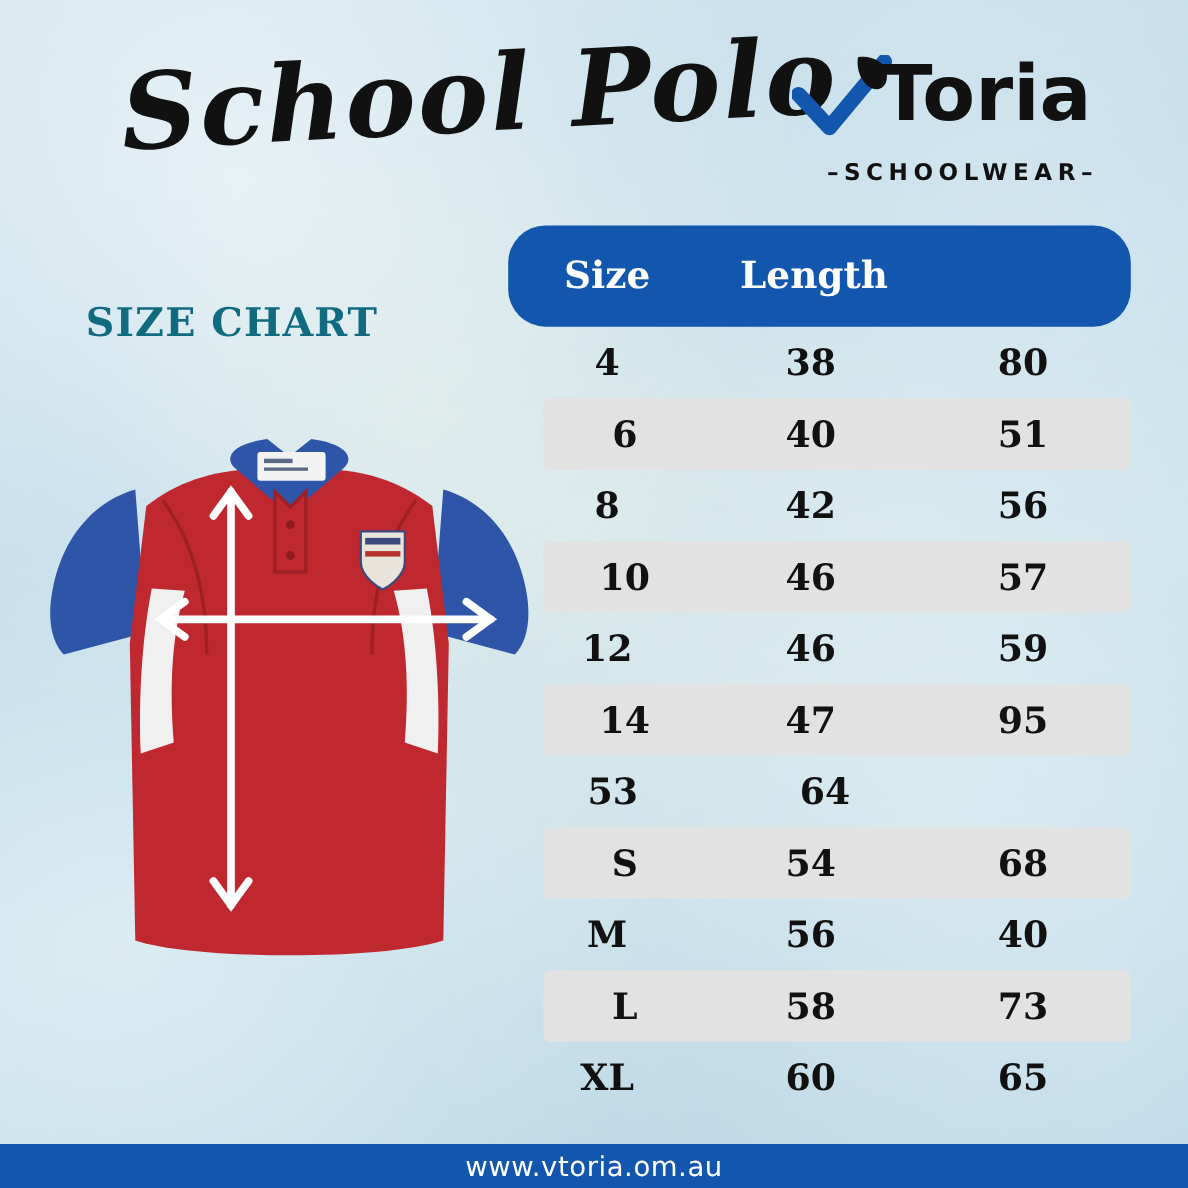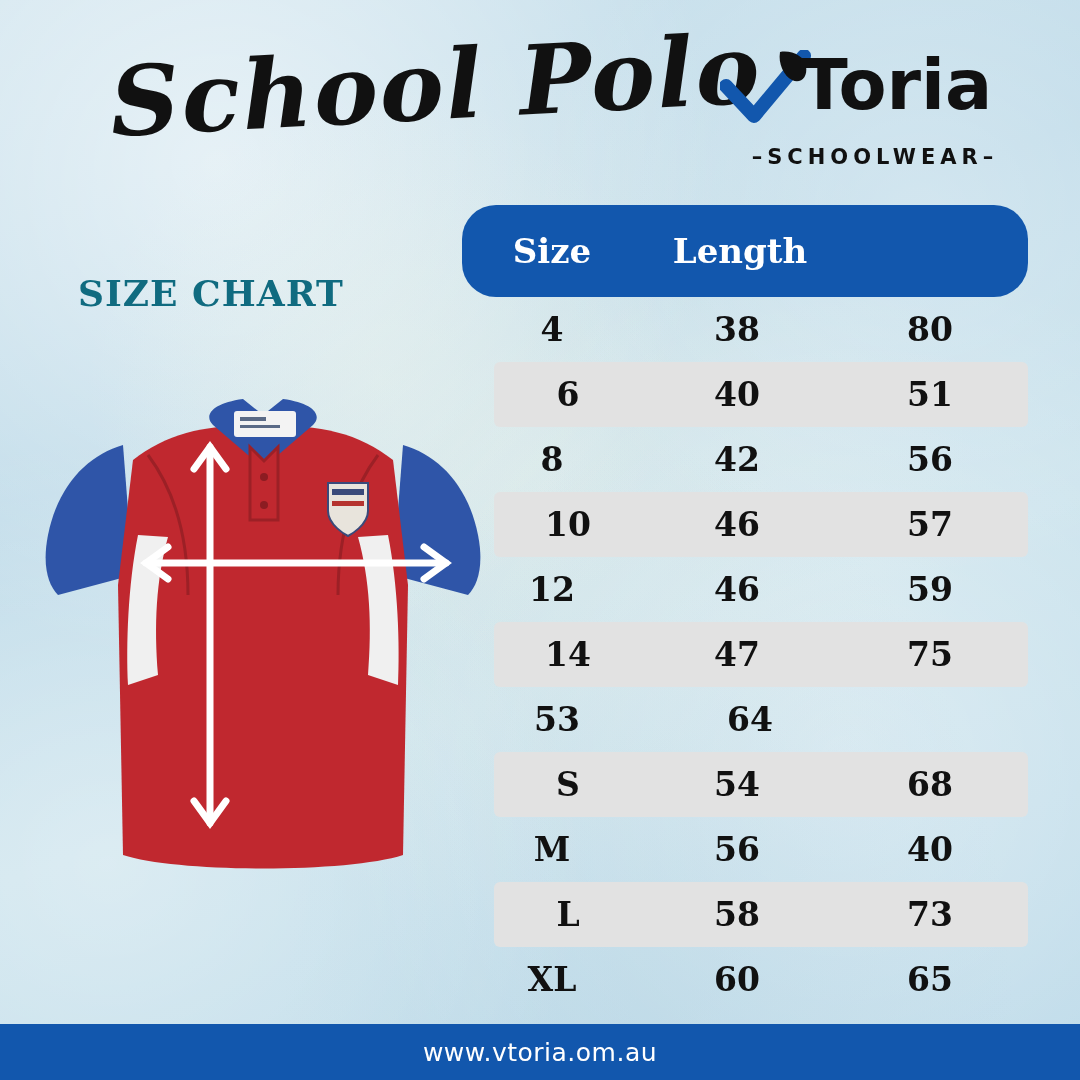--- a/index.html
+++ b/index.html
@@ -132,21 +132,21 @@
     margin-left: 32px;
   }
   .table-row.alt .cell.c-size   { flex: 0 0 148px; }
   .table-row.alt .cell.c-width  { flex: 0 0 190px; }
   .table-row.alt .cell.c-length { flex: 0 0 196px; }
 
   
   .footer {
     position: absolute;
     left: 0; bottom: 0;
-    width: 1080px; height: 56px;
+    width: 1080px; height: 40px;
     background: #1257ad;
     color: #fff;
     display: flex; align-items: center; justify-content: center;
     font-family: "DejaVu Sans", sans-serif;
     font-size: 25px;
     letter-spacing: 0.5px;
   }
 </style>
 </head>
 <body>
@@ -242,21 +242,21 @@
           <div class="cell c-length">57</div>
         </div>
         <div class="table-row">
           <div class="cell c-size">12</div>
           <div class="cell c-width">46</div>
           <div class="cell c-length">59</div>
         </div>
         <div class="table-row alt">
           <div class="cell c-size">14</div>
           <div class="cell c-width">47</div>
-          <div class="cell c-length">75</div>
+          <div class="cell c-length">95</div>
         </div>
         <div class="table-row">
           <div class="cell c-width">53</div>
           <div class="cell c-length">64</div>
         </div>
         <div class="table-row alt">
           <div class="cell c-size">S</div>
           <div class="cell c-width">54</div>
           <div class="cell c-length">68</div>
         </div>

